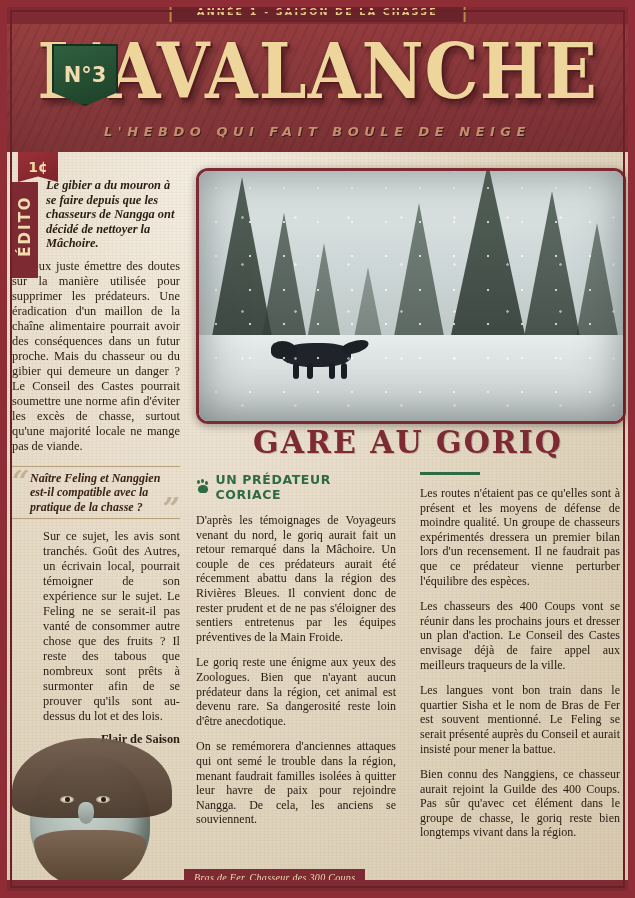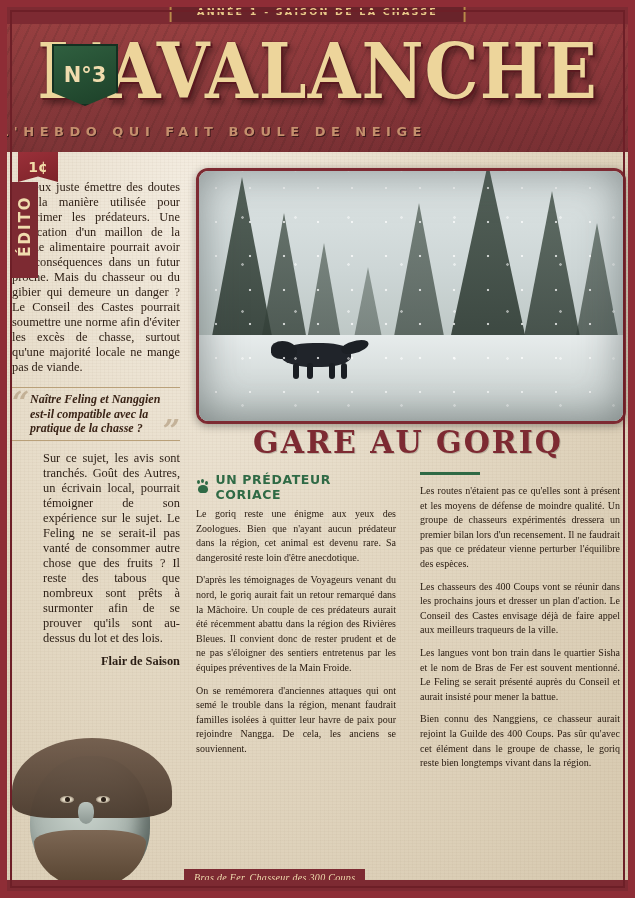--- a/index.html
+++ b/index.html
@@ -77,27 +77,28 @@
     letter-spacing:1px;
     color:#edd59b;
     text-shadow:
       0 0 1px #3a1118,
       2px 2px 0 #5d1a21,
       4px 5px 6px rgba(0,0,0,.45);
     transform:scaleY(1.12);
   }
   .subtitle{
     position:absolute;left:0;right:0;top:100px;
-    text-align:left;
+    text-align:center;
     font-family:"DejaVu Sans", sans-serif;
     font-weight:bold;
     font-size:13px;
     letter-spacing:5.5px;
     color:#c58f6d;
     text-shadow:1px 1px 0 rgba(0,0,0,.5);
+    font-style:italic;
   }
   
   .issue{
     position:absolute;left:4px;top:44px;
     width:62px;height:58px;
     background:linear-gradient(160deg,#2f5f3f,#1d4129);
     color:#f0dcae;
     font-family:"DejaVu Sans", sans-serif;
     font-weight:bold;
     font-size:21px;
@@ -321,22 +322,22 @@
   .sec-head .paw:before{
     content:"";position:absolute;left:2px;top:5px;width:10px;height:8px;
     background:#2f6a45;border-radius:50% 50% 45% 45%;
   }
   .sec-head .paw:after{
     content:"";position:absolute;left:1px;top:0px;width:3px;height:4px;
     background:#2f6a45;border-radius:50%;
     box-shadow:4px -1px 0 #2f6a45, 8px 1px 0 #2f6a45;
   }
   .col p{
-    margin:0 0 8px 0;
-    font-size:10px;
+    margin:11px 0 8px 0;
+    font-size:12px;
     line-height:14.6px;
     text-align:justify;
     color:#26190f;
     font-family:Liberation Serif, serif;
   }
   .rule{
     width:60px;height:3px;background:#2f6a45;margin:0 0 9px 0;
   }
   
   .botstrip{
@@ -358,20 +359,21 @@
     <div class="title">L'AVALANCHE</div>
     <div class="subtitle">L'HEBDO QUI FAIT BOULE DE NEIGE</div>
   </div>
   <div class="issue">N°3</div>
   <div class="price">1¢</div>
 
   <div class="leftcol">
     <div class="edito-tab">
       <span>ÉDITO</span>
     </div>
+    <div class="edito-lead">Le gibier a du mouron à se faire depuis que les chasseurs de Nangga ont décidé de nettoyer la Mâchoire.</div>
     <div class="edito-body">Je peux juste émettre des doutes sur la manière utilisée pour supprimer les prédateurs. Une éradication d'un maillon de la chaîne alimentaire pourrait avoir des conséquences dans un futur proche. Mais du chasseur ou du gibier qui demeure un danger ? Le Conseil des Castes pourrait soumettre une norme afin d'éviter les excès de chasse, surtout qu'une majorité locale ne mange pas de viande.</div>
     <div class="pullquote">
       <span class="q1">“</span>
       <span>Naître Feling et Nanggien est-il compatible avec la pratique de la chasse ?</span>
       <span class="q2">”</span>
     </div>
     <div class="edito-body2">Sur ce sujet, les avis sont tranchés. Goût des Autres, un écrivain local, pourrait témoigner de son expérience sur le sujet. Le Feling ne se serait-il pas vanté de consommer autre chose que des fruits ? Il reste des tabous que nombreux sont prêts à surmonter afin de se prouver qu'ils sont au-dessus du lot et des lois.</div>
     <div class="signature">Flair de Saison</div>
   </div>
 
@@ -414,22 +416,22 @@
 
   <div class="article-title">GARE AU GORIQ</div>
 
   <div class="artcols">
     <div class="colwrap">
       <div class="col">
         <div class="sec-head">
           <span class="paw"></span>
           <span>UN PRÉDATEUR CORIACE</span>
         </div>
+        <p>D'après les témoignages de Voyageurs venant du nord, le goriq aurait fait un retour remarqué dans la Mâchoire. Un couple de ces prédateurs aurait été récemment abattu dans la région des Rivières Bleues. Il convient donc de rester prudent et de ne pas s'éloigner des sentiers entretenus par les équipes préventives de la Main Froide.</p>
         <p>Le goriq reste une énigme aux yeux des Zoologues. Bien que n'ayant aucun prédateur dans la région, cet animal est devenu rare. Sa dangerosité reste loin d'être anecdotique.</p>
-        <p>D'après les témoignages de Voyageurs venant du nord, le goriq aurait fait un retour remarqué dans la Mâchoire. Un couple de ces prédateurs aurait été récemment abattu dans la région des Rivières Bleues. Il convient donc de rester prudent et de ne pas s'éloigner des sentiers entretenus par les équipes préventives de la Main Froide.</p>
         <p>On se remémorera d'anciennes attaques qui ont semé le trouble dans la région, menant faudrait familles isolées à quitter leur havre de paix pour rejoindre Nangga. De cela, les anciens se souviennent.</p>
       </div>
       <div class="col">
         <div class="rule"></div>
         <p>Les routes n'étaient pas ce qu'elles sont à présent et les moyens de défense de moindre qualité. Un groupe de chasseurs expérimentés dressera un premier bilan lors d'un recensement. Il ne faudrait pas que ce prédateur vienne perturber l'équilibre des espèces.</p>
         <p>Les chasseurs des 400 Coups vont se réunir dans les prochains jours et dresser un plan d'action. Le Conseil des Castes envisage déjà de faire appel aux meilleurs traqueurs de la ville.</p>
         <p>Les langues vont bon train dans le quartier Sisha et le nom de Bras de Fer est souvent mentionné. Le Feling se serait présenté auprès du Conseil et aurait insisté pour mener la battue.</p>
         <p>Bien connu des Nanggiens, ce chasseur aurait rejoint la Guilde des 400 Coups. Pas sûr qu'avec cet élément dans le groupe de chasse, le goriq reste bien longtemps vivant dans la région.</p>
       </div>
     </div>

